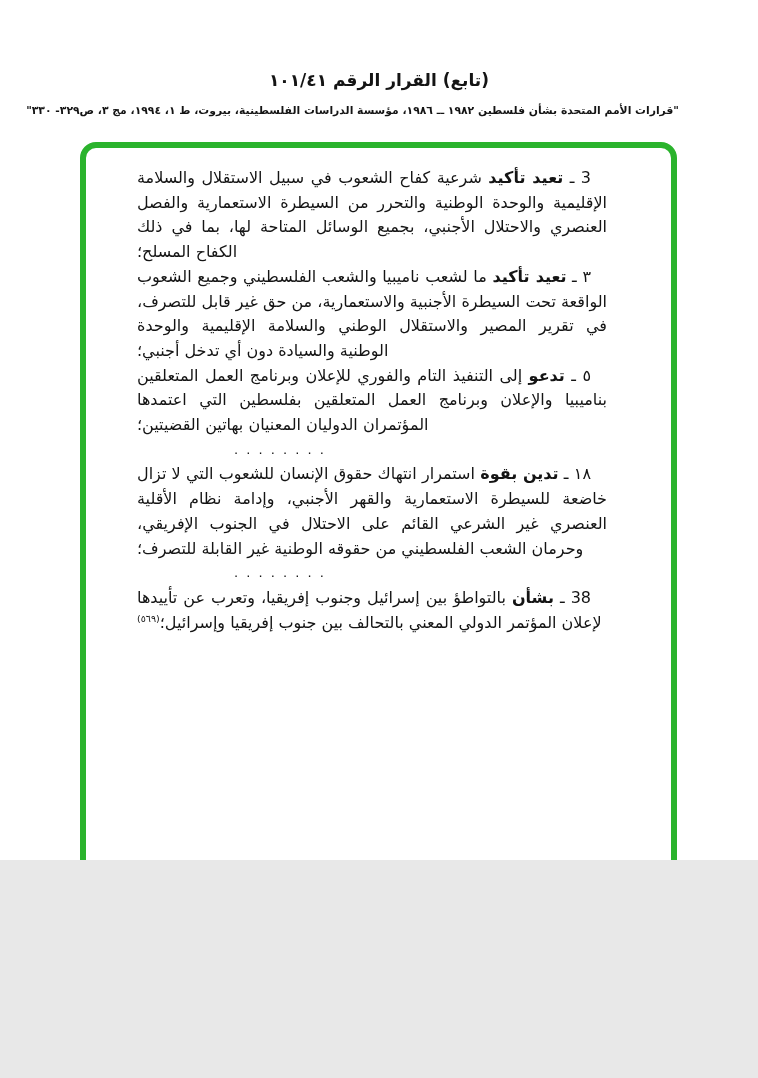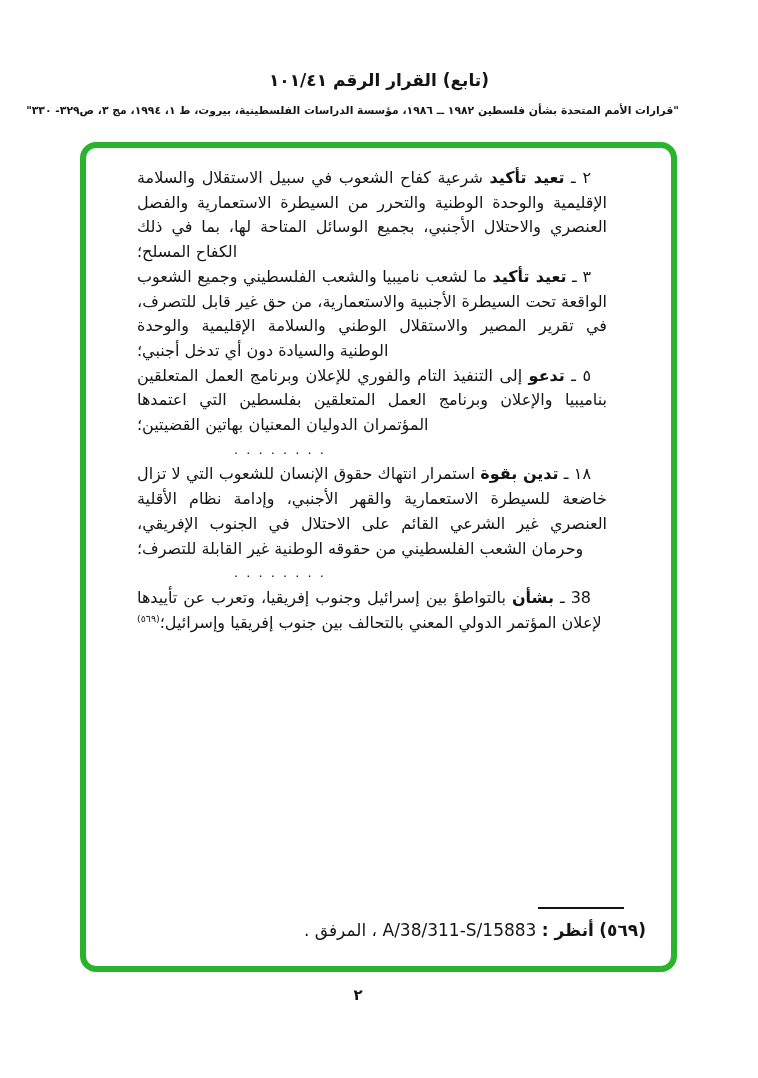--- a/index.html
+++ b/index.html
@@ -1,18 +1,18 @@
 <!DOCTYPE html>
 <html lang="ar" dir="rtl"><head>
 <meta charset="utf-8">
 <style>
   html,body{margin:0;padding:0;background:#e8e8e8;}
   .page{
     position:relative;
-    width:758px;height:1078px;
+    width:758px;height:860px;
     background:#ffffff;
     font-family:"DejaVu Sans",sans-serif;
     color:#141414;
     direction:rtl;
     overflow:hidden;
     margin:0 auto;
   }
   .doc-title{
     position:absolute;top:70px;left:0;width:758px;
     text-align:center;
@@ -85,21 +85,21 @@
 <div class="page" style="background: rgb(255, 255, 255); color: rgb(20, 20, 20);">
 
   <div class="doc-title">(تابع) القرار الرقم ١٠١/٤١</div>
 
   <div class="doc-citation">"قرارات الأمم المتحدة بشأن فلسطين ١٩٨٢ ــ ١٩٨٦، مؤسسة الدراسات الفلسطينية، بيروت، ط ١، ١٩٩٤، مج ٣، ص٣٢٩- ٣٣٠"</div>
 
   <div class="green-frame" style="border-color: rgb(42, 179, 44);"></div>
 
   <div class="body-flow">
 
-  <p class="para"><span>٢ ـ </span><span class="lead">تعيد تأكيد</span><span> شرعية كفاح الشعوب في سبيل الاستقلال والسلامة الإقليمية والوحدة الوطنية والتحرر من السيطرة الاستعمارية والفصل العنصري والاحتلال الأجنبي، بجميع الوسائل المتاحة لها، بما في ذلك الكفاح المسلح؛</span></p>
+  <p class="para"><span>3 ـ </span><span class="lead">تعيد تأكيد</span><span> شرعية كفاح الشعوب في سبيل الاستقلال والسلامة الإقليمية والوحدة الوطنية والتحرر من السيطرة الاستعمارية والفصل العنصري والاحتلال الأجنبي، بجميع الوسائل المتاحة لها، بما في ذلك الكفاح المسلح؛</span></p>
       <p class="para"><span>٣ ـ </span><span class="lead">تعيد تأكيد</span><span> ما لشعب ناميبيا والشعب الفلسطيني وجميع الشعوب الواقعة تحت السيطرة الأجنبية والاستعمارية، من حق غير قابل للتصرف، في تقرير المصير والاستقلال الوطني والسلامة الإقليمية والوحدة الوطنية والسيادة دون أي تدخل أجنبي؛</span></p>
       <p class="para"><span>٥ ـ </span><span class="lead">تدعو</span><span> إلى التنفيذ التام والفوري للإعلان وبرنامج العمل المتعلقين بناميبيا والإعلان وبرنامج العمل المتعلقين بفلسطين التي اعتمدها المؤتمران الدوليان المعنيان بهاتين القضيتين؛</span></p>
       <div class="dots-line">. . . . . . . .</div>
       <p class="para"><span>١٨ ـ </span><span class="lead">تدين بقوة</span><span> استمرار انتهاك حقوق الإنسان للشعوب التي لا تزال خاضعة للسيطرة الاستعمارية والقهر الأجنبي، وإدامة نظام الأقلية العنصري غير الشرعي القائم على الاحتلال في الجنوب الإفريقي، وحرمان الشعب الفلسطيني من حقوقه الوطنية غير القابلة للتصرف؛</span></p>
       <div class="dots-line">. . . . . . . .</div>
       <p class="para"><span>38 ـ </span><span class="lead">بشأن</span><span> بالتواطؤ بين إسرائيل وجنوب إفريقيا، وتعرب عن تأييدها لإعلان المؤتمر الدولي المعني بالتحالف بين جنوب إفريقيا وإسرائيل؛</span><span class="fnref">(٥٦٩)</span></p>
     </div>
 
   <div class="footnote-block">
     <div class="footnote-rule"></div>

